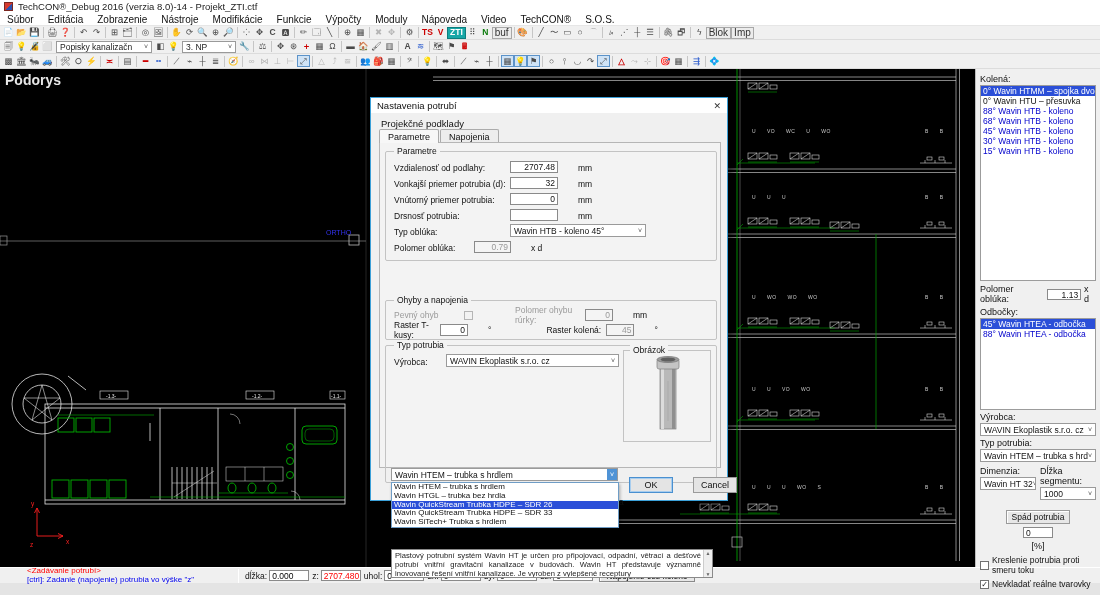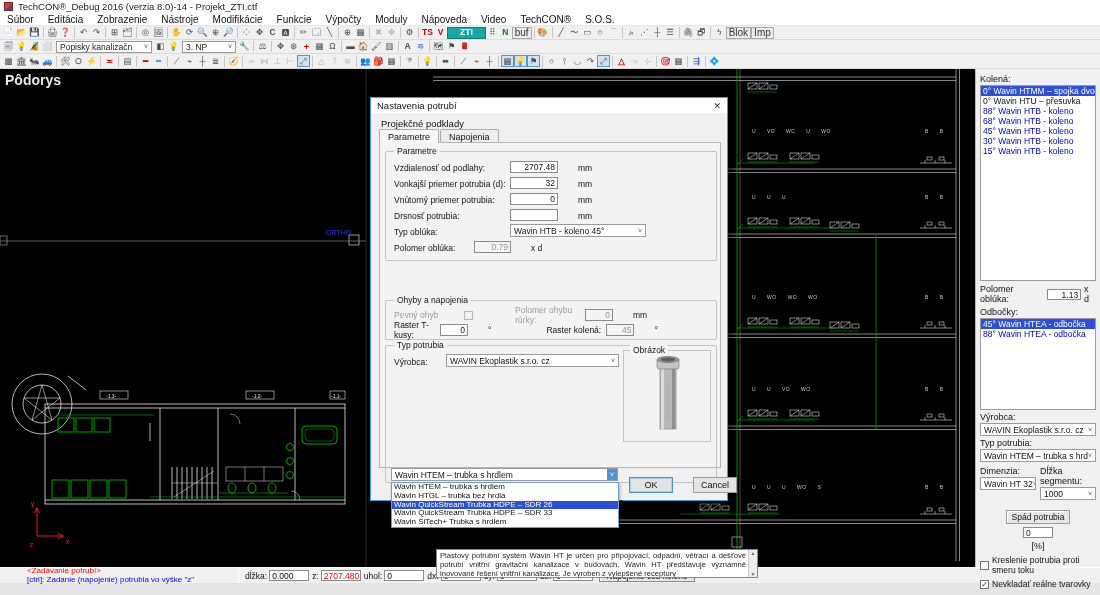--- a/index.html
+++ b/index.html
@@ -14,21 +14,21 @@
   .tb { background:#f0f0f0; display:flex; align-items:center; padding:0 2px; border-bottom:1px solid #dcdcdc; }
   .tb1 { height:14px; } .tb2 { height:14px; } .tb3 { height:15px; }
   .tbi { min-width:13px; height:12px; display:flex; align-items:center; justify-content:center;
     font-size:8.5px; color:#4a4a4a; line-height:1; cursor:default; }
   .tbi.sep { min-width:1px; width:1px; height:11px; background:#c6c6c6; margin:0 2px; }
   .tbi.red { color:#c00; font-weight:bold; }
   .tbi.grn { color:#0a7a0a; font-weight:bold; }
   .tbi.blu { color:#2255cc; }
   .tbi.dim { color:#b5b5b5; }
   .tbi.bold { font-weight:bold; }
-  .tbi.teal { background:#18a7a7; color:#fff; font-weight:bold; padding:0 12px; border:1px solid #0d7d7d; }
+  .tbi.teal { background:#18a7a7; color:#fff; font-weight:bold; padding:0 2px; border:1px solid #0d7d7d; }
   .tbi.txt { border:1px solid #a8a8a8; background:#ececec; padding:0 2px; font-size:10px; color:#333; }
   .tbi.sel { border:1px solid #5c93c9; background:#cfe3f6; }
   .tb-combo { height:12px; border:1px solid #9a9a9a; background:#fff; font-size:8.5px; color:#222;
     display:flex; align-items:center; justify-content:space-between; padding:0 3px; gap:4px; margin:0 2px; }
   .tb-combo .arr { font-size:7px; color:#555; }
   
   .main { display:flex; height:498px; position:relative; }
   .canvas { width:975px; background:#000; position:relative; }
   .canvas svg { position:absolute; left:0; top:0; }
   .view-label { position:absolute; left:5px; top:3px; color:#e8e8e8; font-size:14px; font-weight:bold; }
@@ -97,21 +97,21 @@
   .orow { display:flex; align-items:center; height:12px; margin-bottom:3px; }
   .g-typ { left:5px; top:202px; width:332px; height:138px; padding:9px 8px 0 8px; }
   .g-obr { position:absolute; left:237px; top:4px; width:88px; height:92px; border:1px solid #c3c3c3; }
   .g-obr .gt2 { position:absolute; top:-6px; left:6px; background:#f3f3f3; padding:0 3px; }
   .pipe-combo { position:absolute; left:5px; top:122px; width:227px; }
   .open-list { position:absolute; left:5px; top:136px; width:228px; background:#fff; border:1px solid #6f9dc6;
     z-index:5; box-shadow:1px 2px 3px rgba(0,0,0,0.3); }
   .opt { height:8.8px; line-height:8.8px; font-size:8px; padding:0 2px; white-space:nowrap; overflow:hidden; }
   .opt.hl { background:#2b4fd8; color:#fff; }
   .desc { position:absolute; left:5px; top:203px; width:322px; height:29px; background:#fff; border:1px solid #8a8a8a;
-    font-size:7.6px; line-height:1.2; padding:1px 11px 1px 3px; text-align:justify; color:#222; overflow:hidden;margin-left:45px; }
+    font-size:7.6px; line-height:1.2; padding:1px 11px 1px 3px; text-align:justify; color:#222; overflow:hidden; }
   .desc-sb { position:absolute; right:0; top:0; width:9px; height:100%; background:#eee; border-left:1px solid #ccc;
     display:flex; flex-direction:column; justify-content:space-between; align-items:center; font-size:5px; color:#666; }
   .dlg-cb { position:absolute; left:13px; top:354px; display:flex; align-items:center; gap:4px; }
   .dlg-btn { position:absolute; top:379px; height:16px; width:44px; border:1px solid #9a9a9a; background:#e4e4e4;
     display:flex; align-items:center; justify-content:center; font-size:9px; }
   .btn-ok { left:258px; border:1px solid #4a90d0; box-shadow:0 0 0 1px #a8cdee inset; }
   .btn-cancel { left:322px; }
 </style>
 </head>
 <body>

